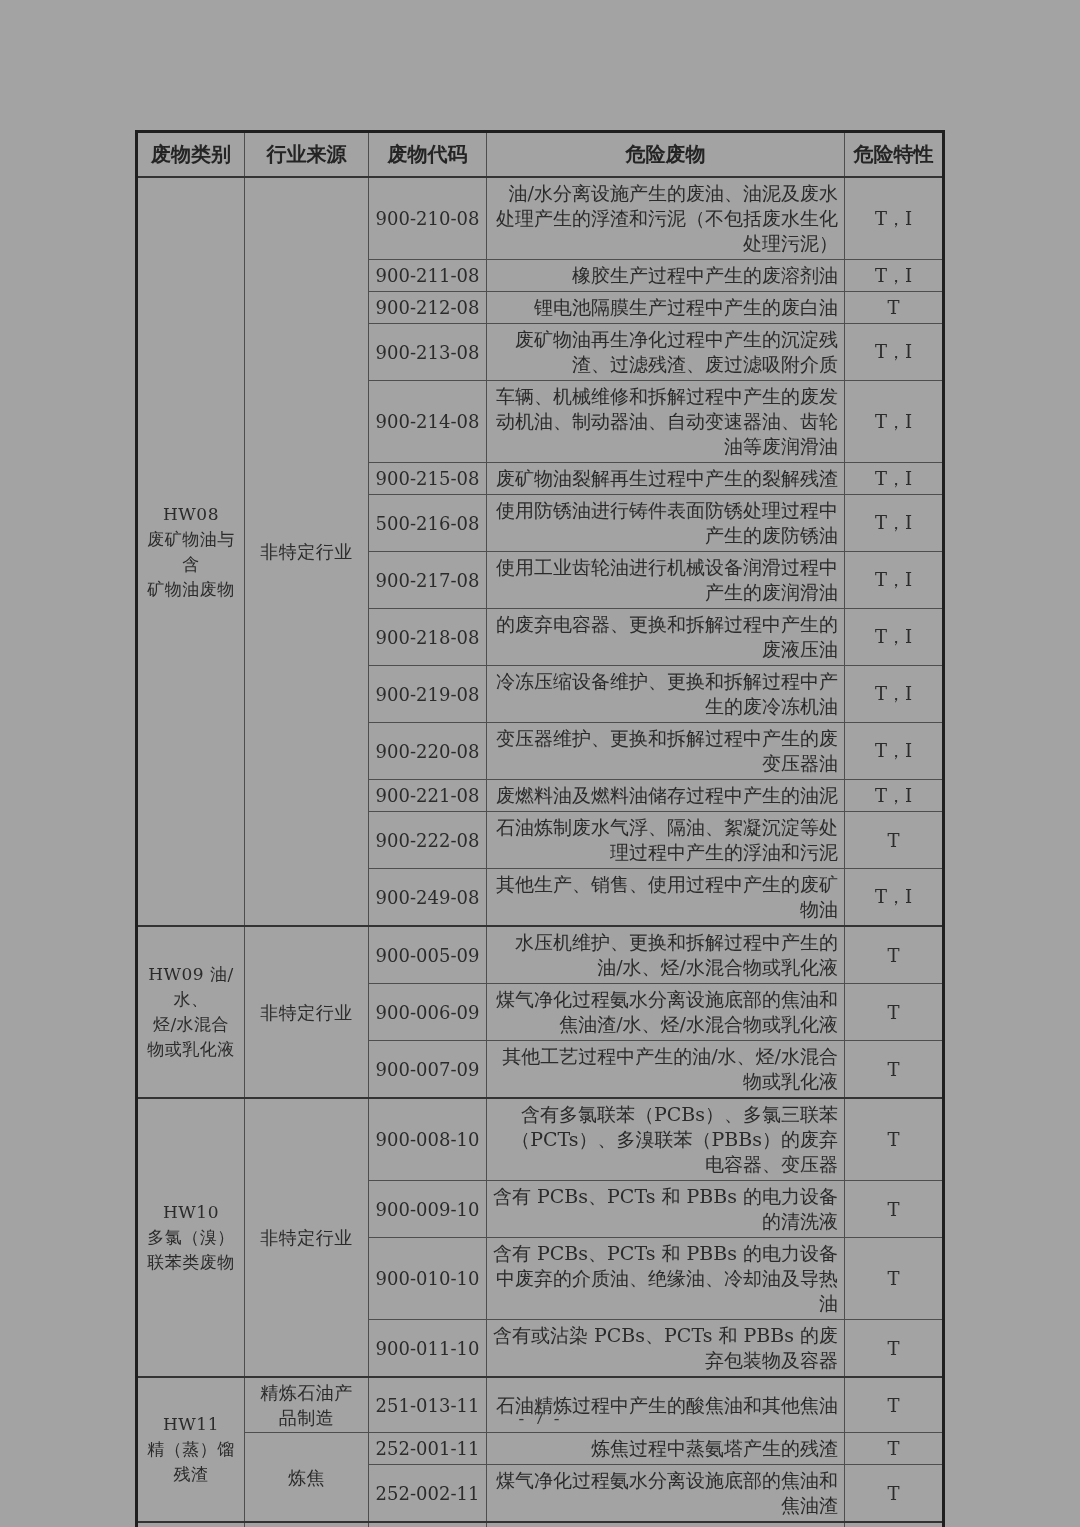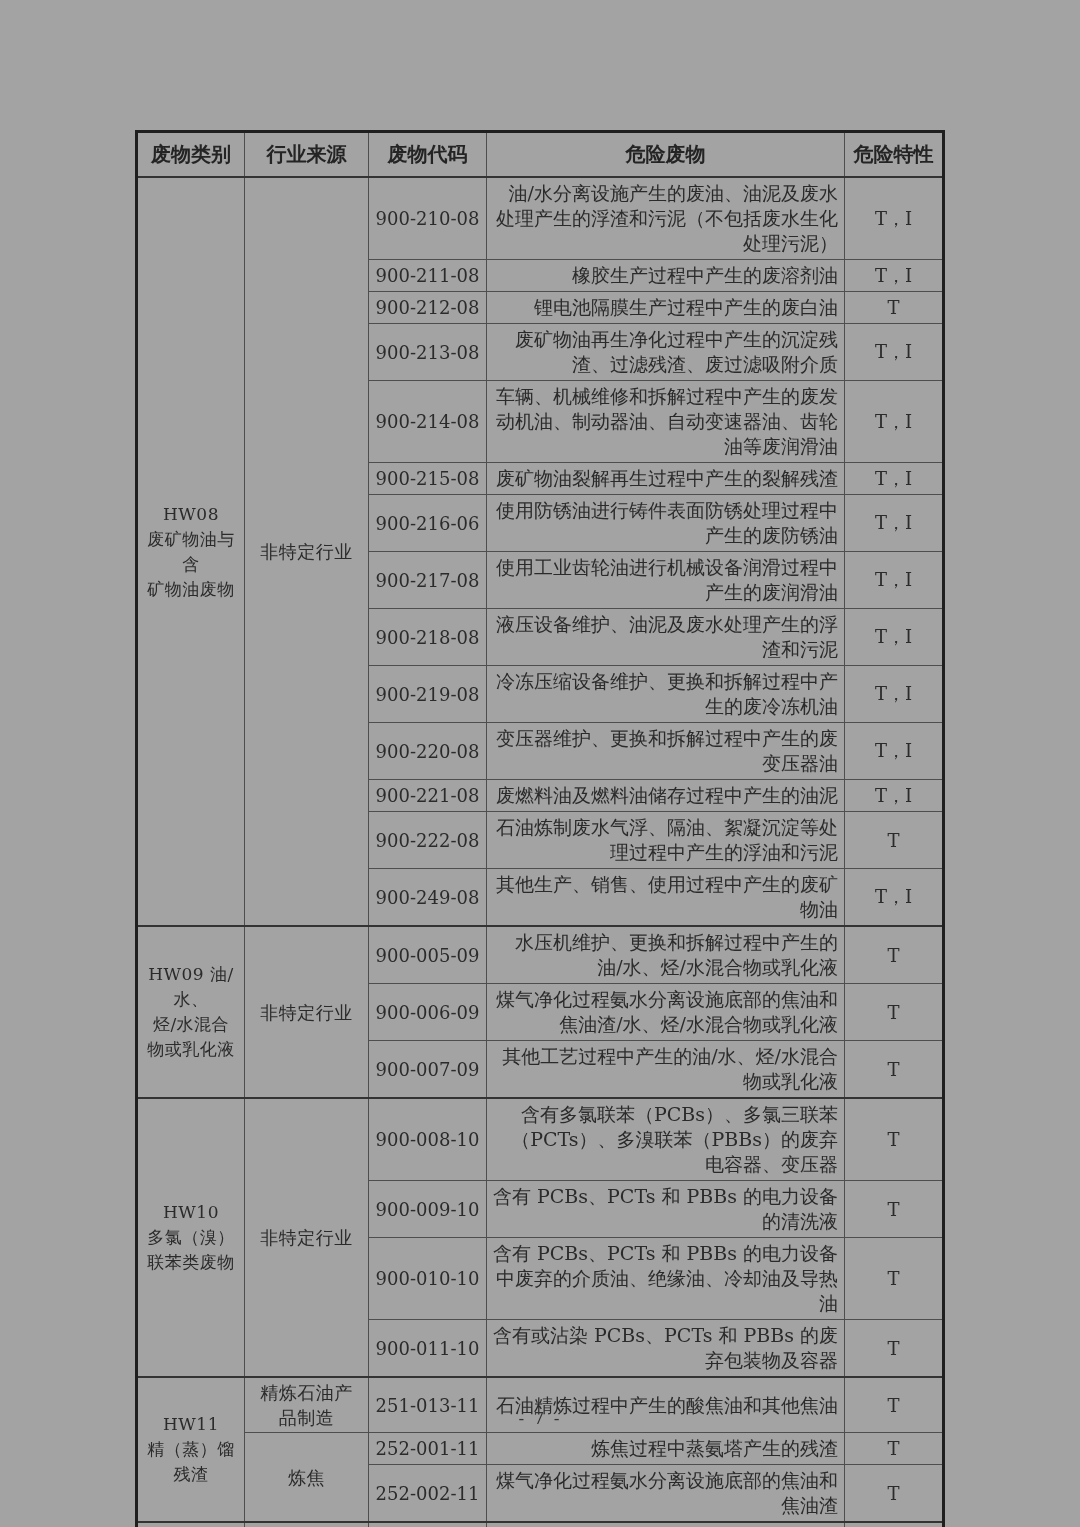--- a/index.html
+++ b/index.html
@@ -183,21 +183,21 @@
             </td>
             <td class="desc">
               <div>废矿物油裂解再生过程中产生的裂解残渣</div>
             </td>
             <td class="hazard">
               <div>T，I</div>
             </td>
           </tr>
           <tr>
             <td class="code">
-              <div>900-216-06</div>
+              <div>500-216-08</div>
             </td>
             <td class="desc">
               <div>使用防锈油进行铸件表面防锈处理过程中产生的废防锈油</div>
             </td>
             <td class="hazard">
               <div>T，I</div>
             </td>
           </tr>
           <tr>
             <td class="code">
@@ -208,21 +208,21 @@
             </td>
             <td class="hazard">
               <div>T，I</div>
             </td>
           </tr>
           <tr>
             <td class="code">
               <div>900-218-08</div>
             </td>
             <td class="desc">
-              <div>液压设备维护、油泥及废水处理产生的浮渣和污泥</div>
+              <div>的废弃电容器、更换和拆解过程中产生的废液压油</div>
             </td>
             <td class="hazard">
               <div>T，I</div>
             </td>
           </tr>
           <tr>
             <td class="code">
               <div>900-219-08</div>
             </td>
             <td class="desc">

